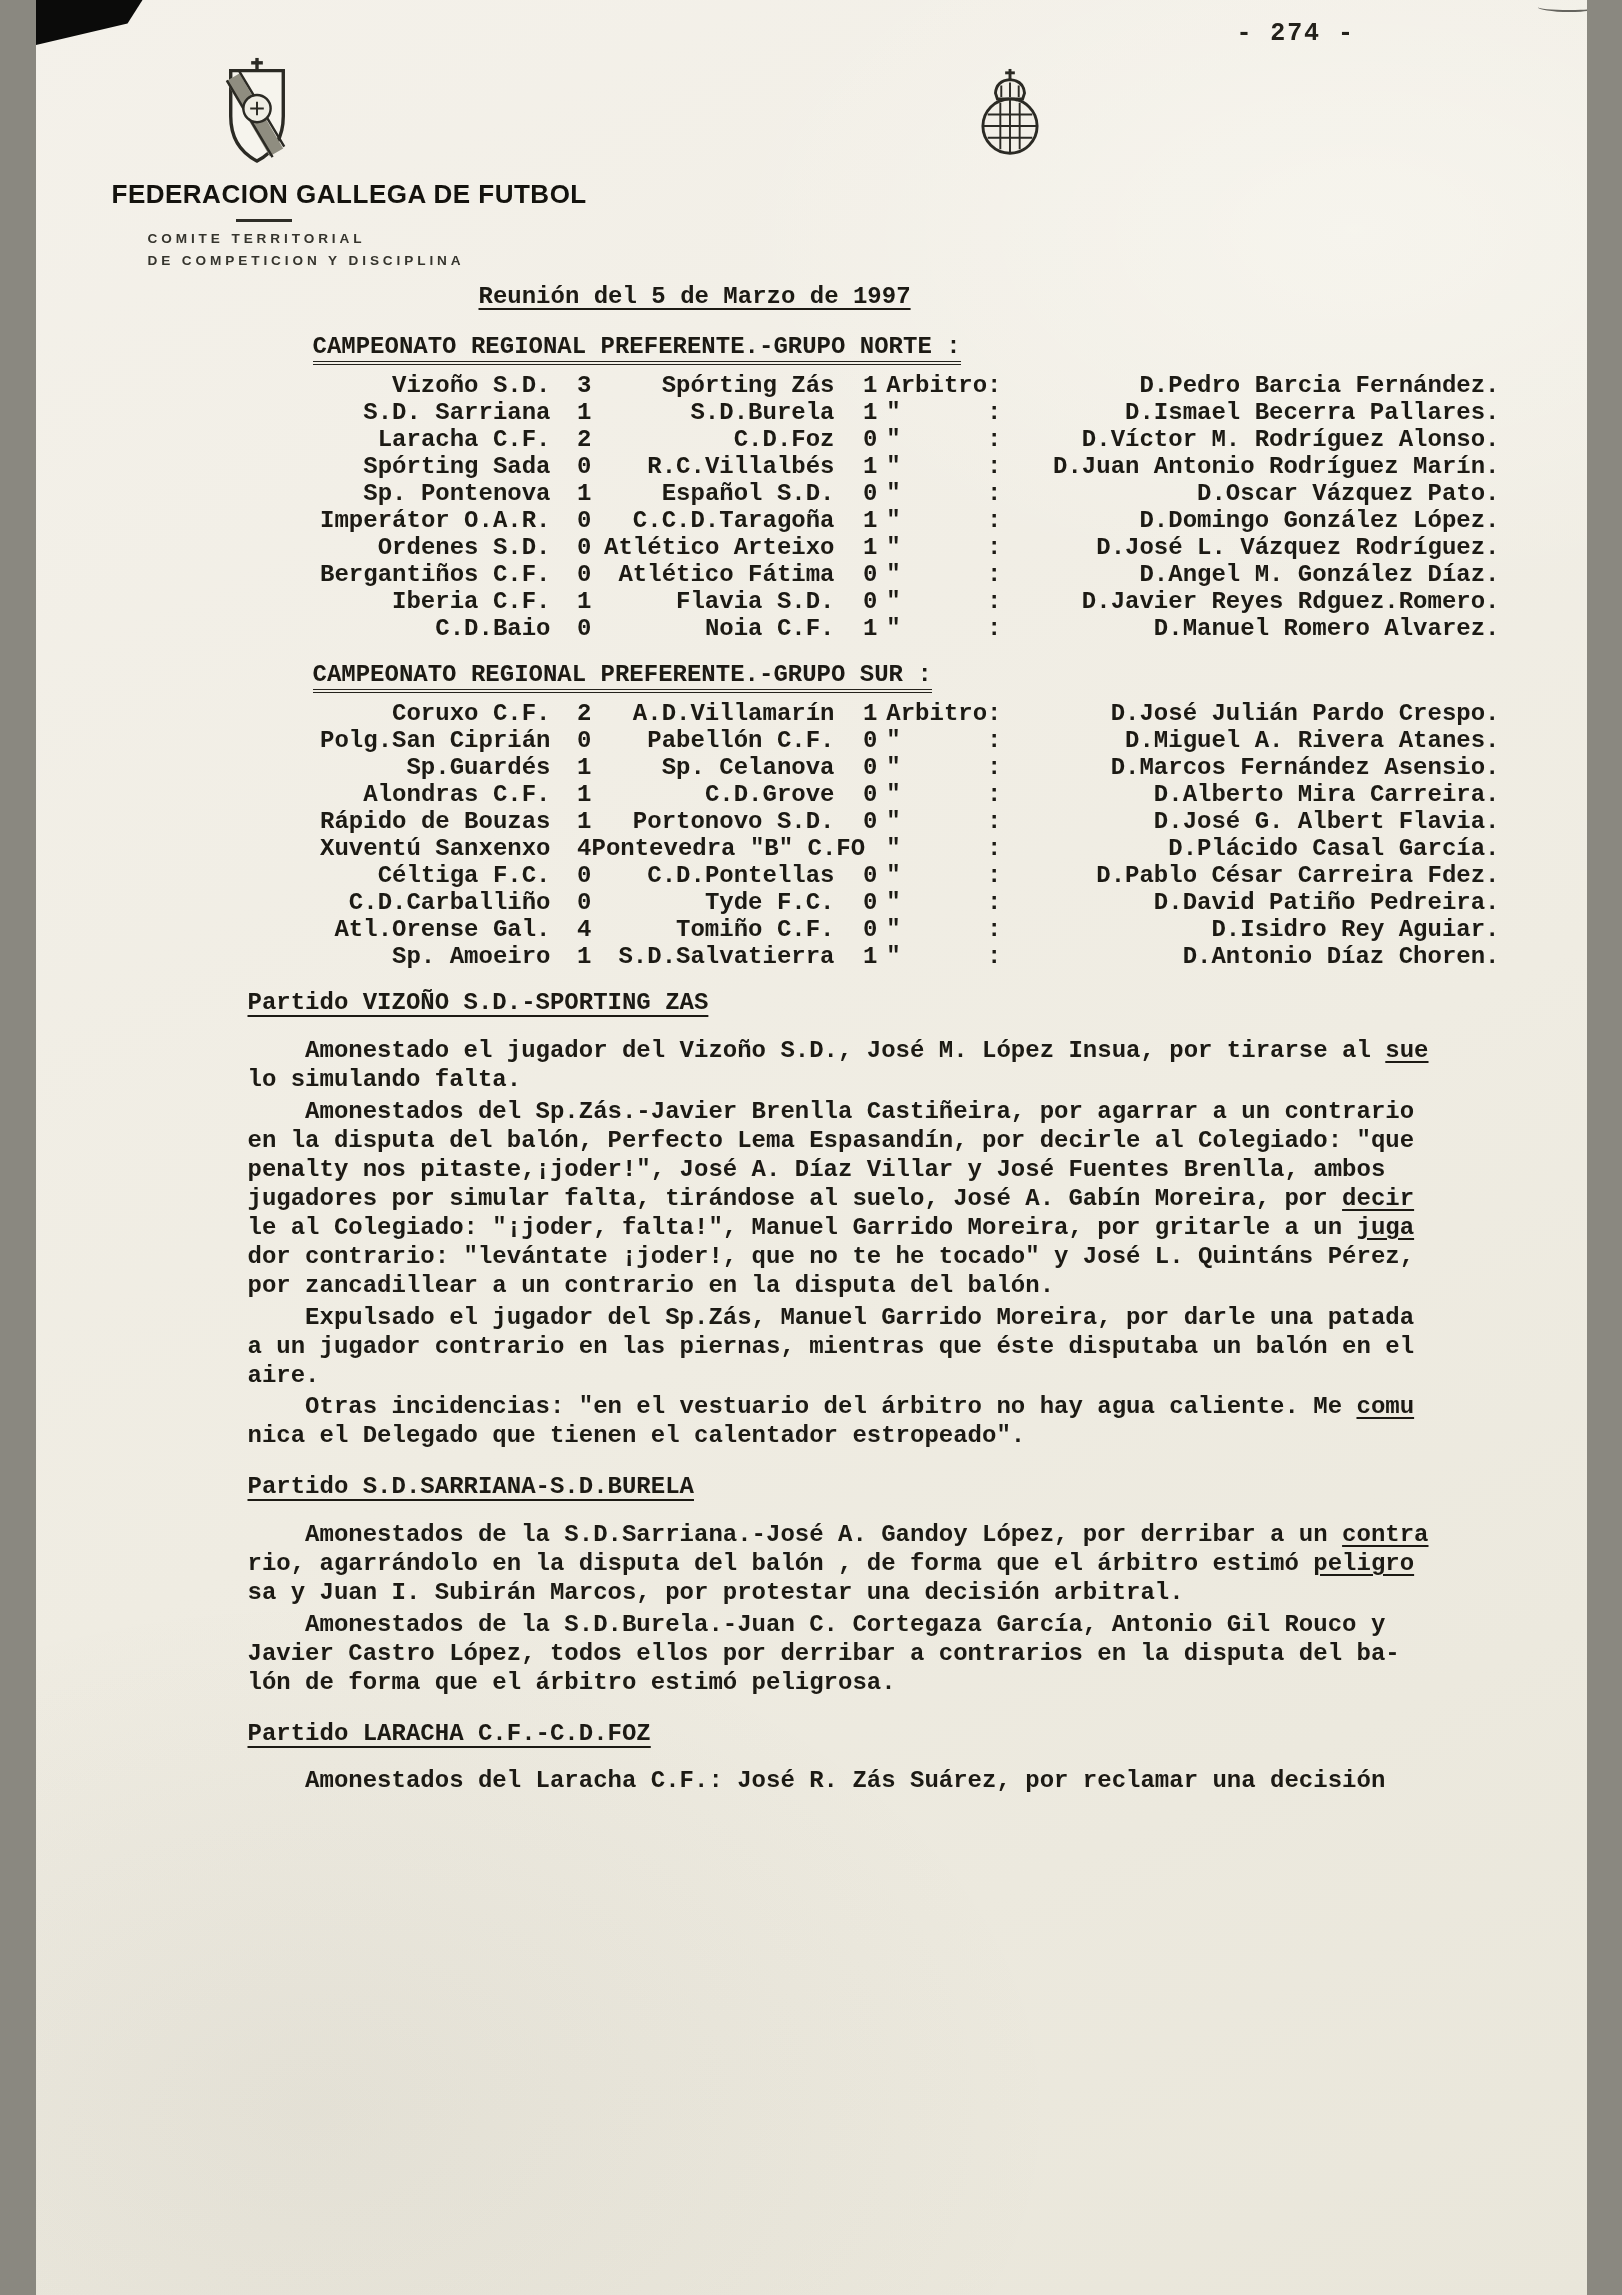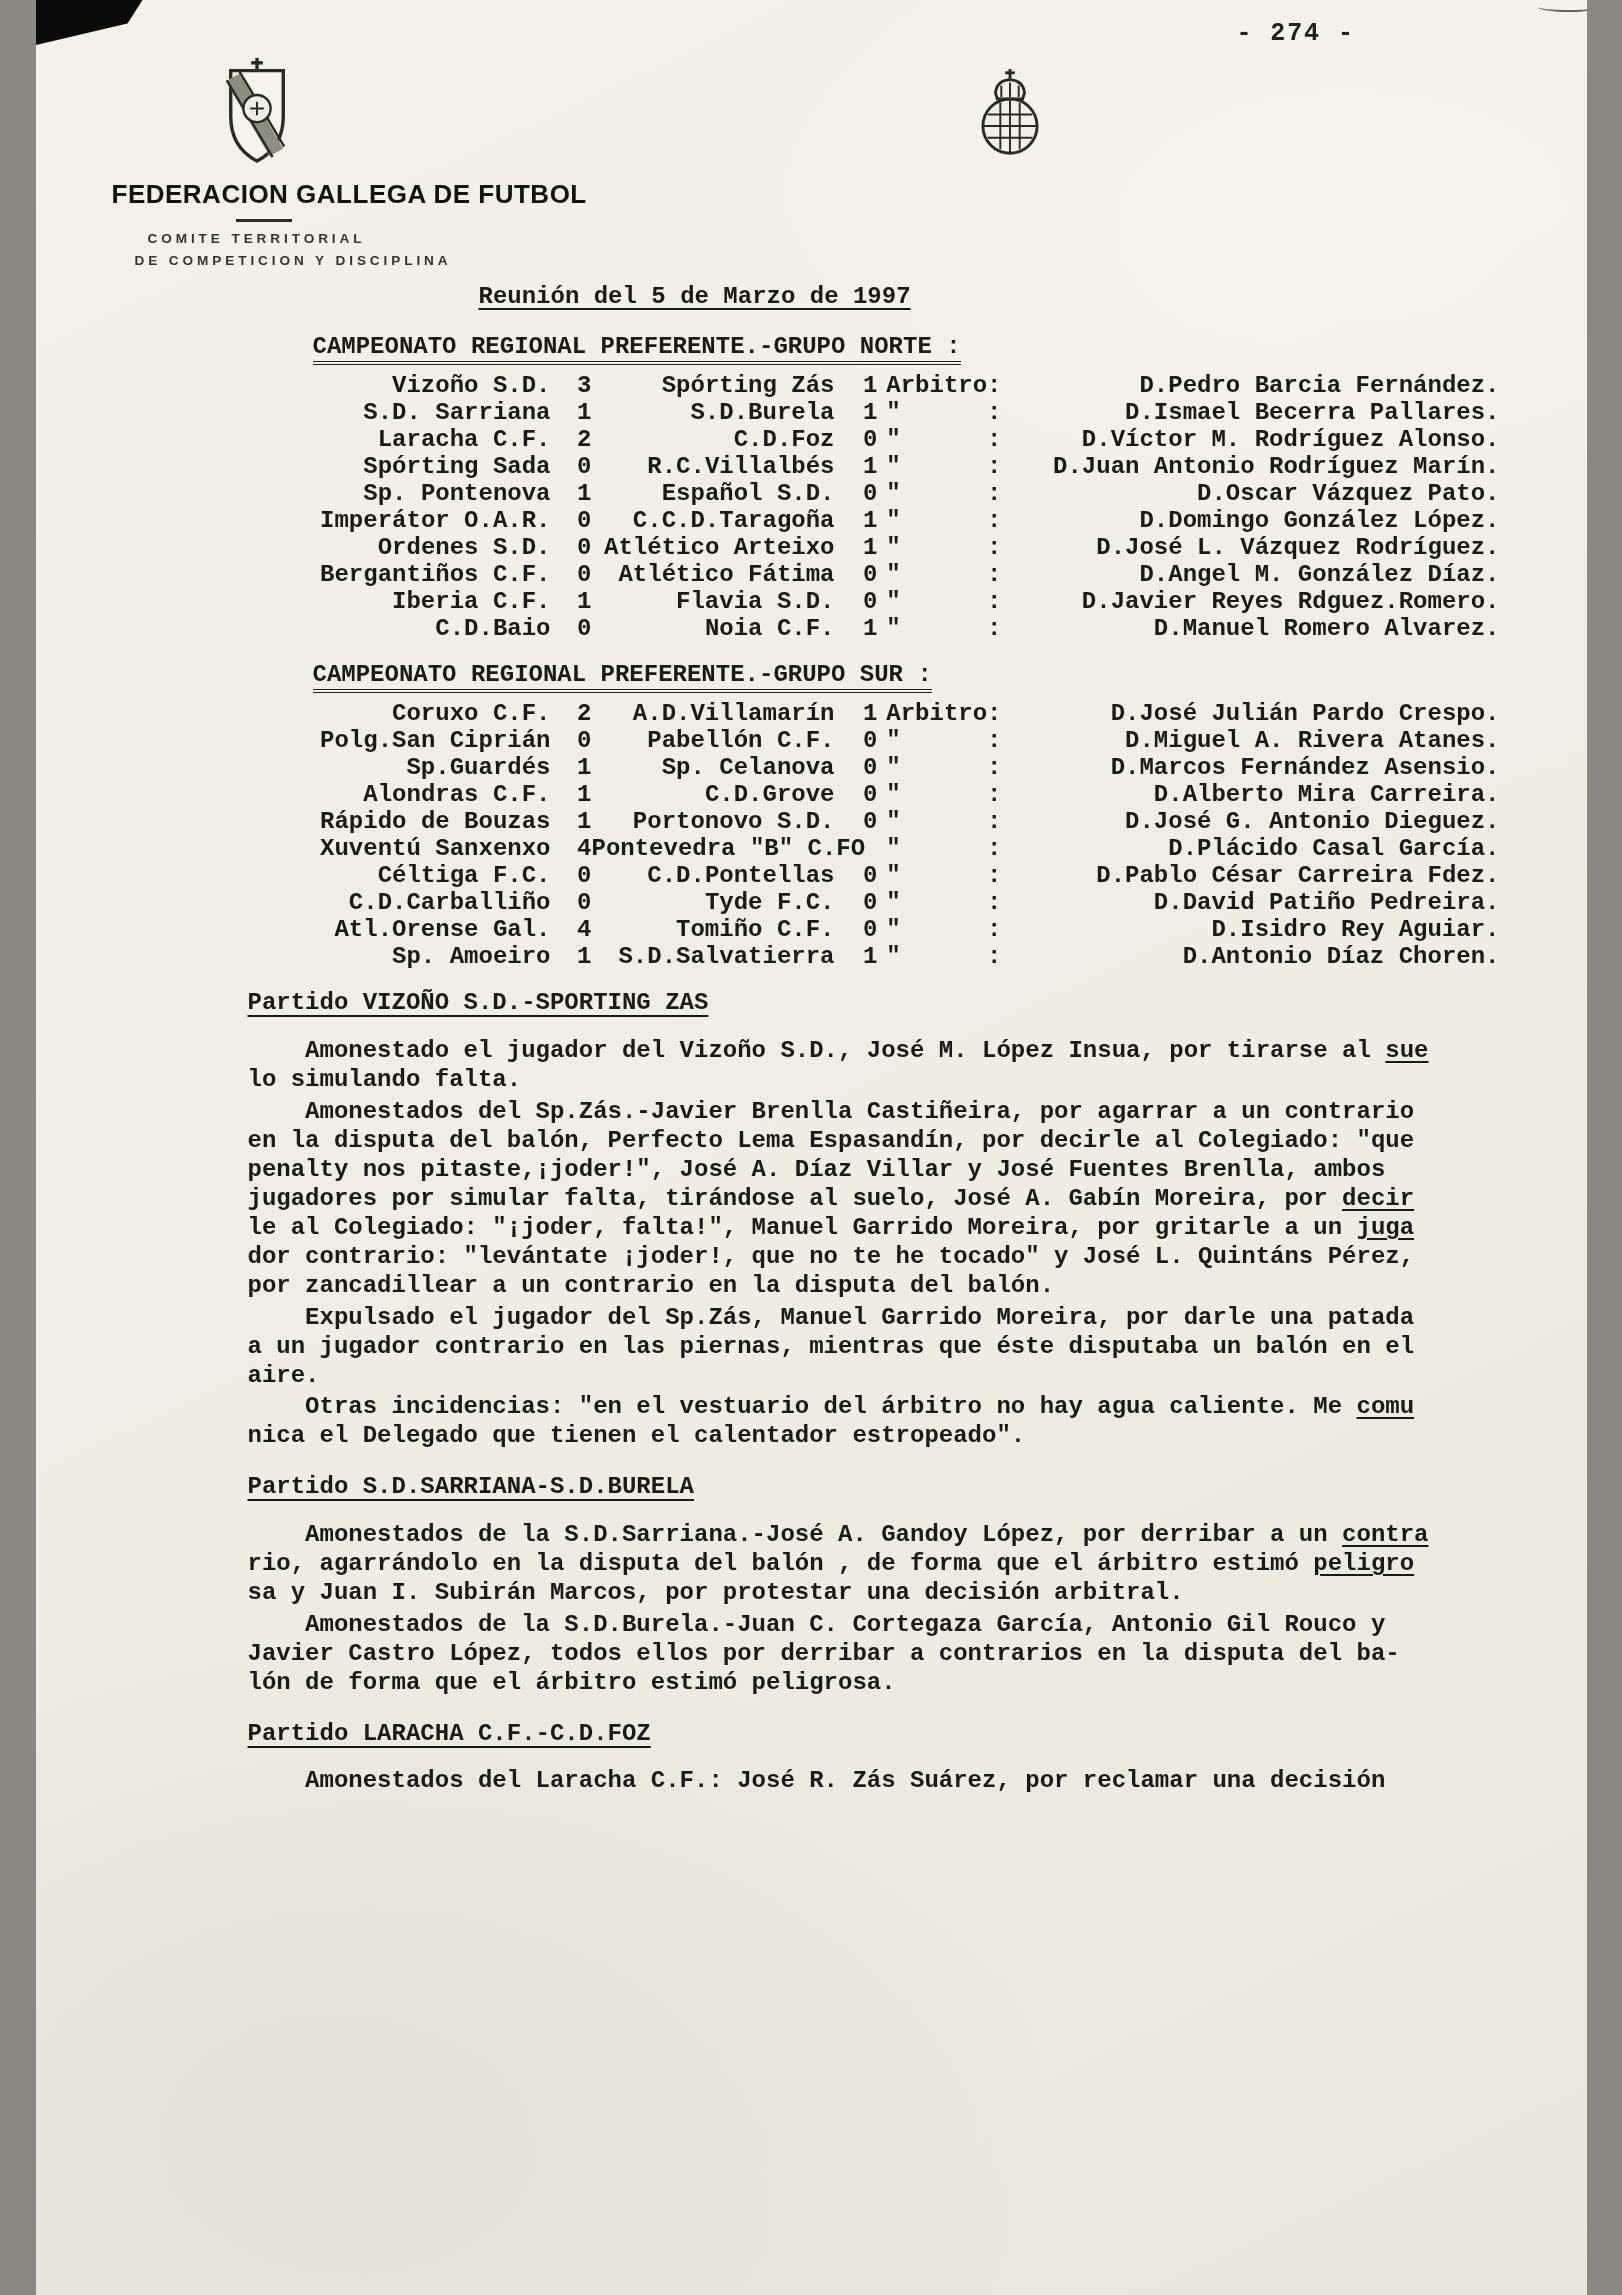--- a/index.html
+++ b/index.html
@@ -41,21 +41,21 @@
     font-family:"Liberation Sans","DejaVu Sans",sans-serif;
     font-weight:bold; font-size:26px; letter-spacing:0.5px; color:#14130e;
   }
   .org-rule { position:absolute; left:200px; top:219px; width:56px; height:2.9px; background:#2e2d27; }
   .org-sub1, .org-sub2 {
     position:absolute;
     font-family:"Liberation Sans","DejaVu Sans",sans-serif;
     font-size:13.6px; letter-spacing:3.9px; color:#35342d; font-weight:bold;
   }
   .org-sub1 { left:112px; top:231px; }
-  .org-sub2 { left:99px; top:253px; }
+  .org-sub2 { left:112px; top:253px; }
 
   
   .content { position:absolute; left:212px; top:283px; width:1252px; }
 
   .doc-title-row { margin-bottom:23px; }
   .doc-title {
     display:inline-block; margin-left:231px;
     font-size:24px; font-weight:bold;
     text-decoration:underline; text-underline-offset:4.9px; text-decoration-thickness:1.9px;
   }
@@ -277,21 +277,21 @@
     <span class="c-arb">"      :</span>
     <span class="c-ref">D.Alberto Mira Carreira.</span>
   </div>
 
   <div class="match-row">
     <span class="c-home">Rápido de Bouzas</span>
     <span class="c-hs">1</span>
     <span class="c-away">Portonovo S.D.</span>
     <span class="c-as">0</span>
     <span class="c-arb">"      :</span>
-    <span class="c-ref">D.José G. Antonio Dieguez.</span>
+    <span class="c-ref">D.José G. Albert Flavia.</span>
   </div>
 
   <div class="match-row">
     <span class="c-home">Xuventú Sanxenxo</span>
     <span class="c-hs">4</span>
     <span class="c-away">Pontevedra "B" C.FO</span>
     <span class="c-as"></span>
     <span class="c-arb">"      :</span>
     <span class="c-ref">D.Plácido Casal García.</span>
   </div>

